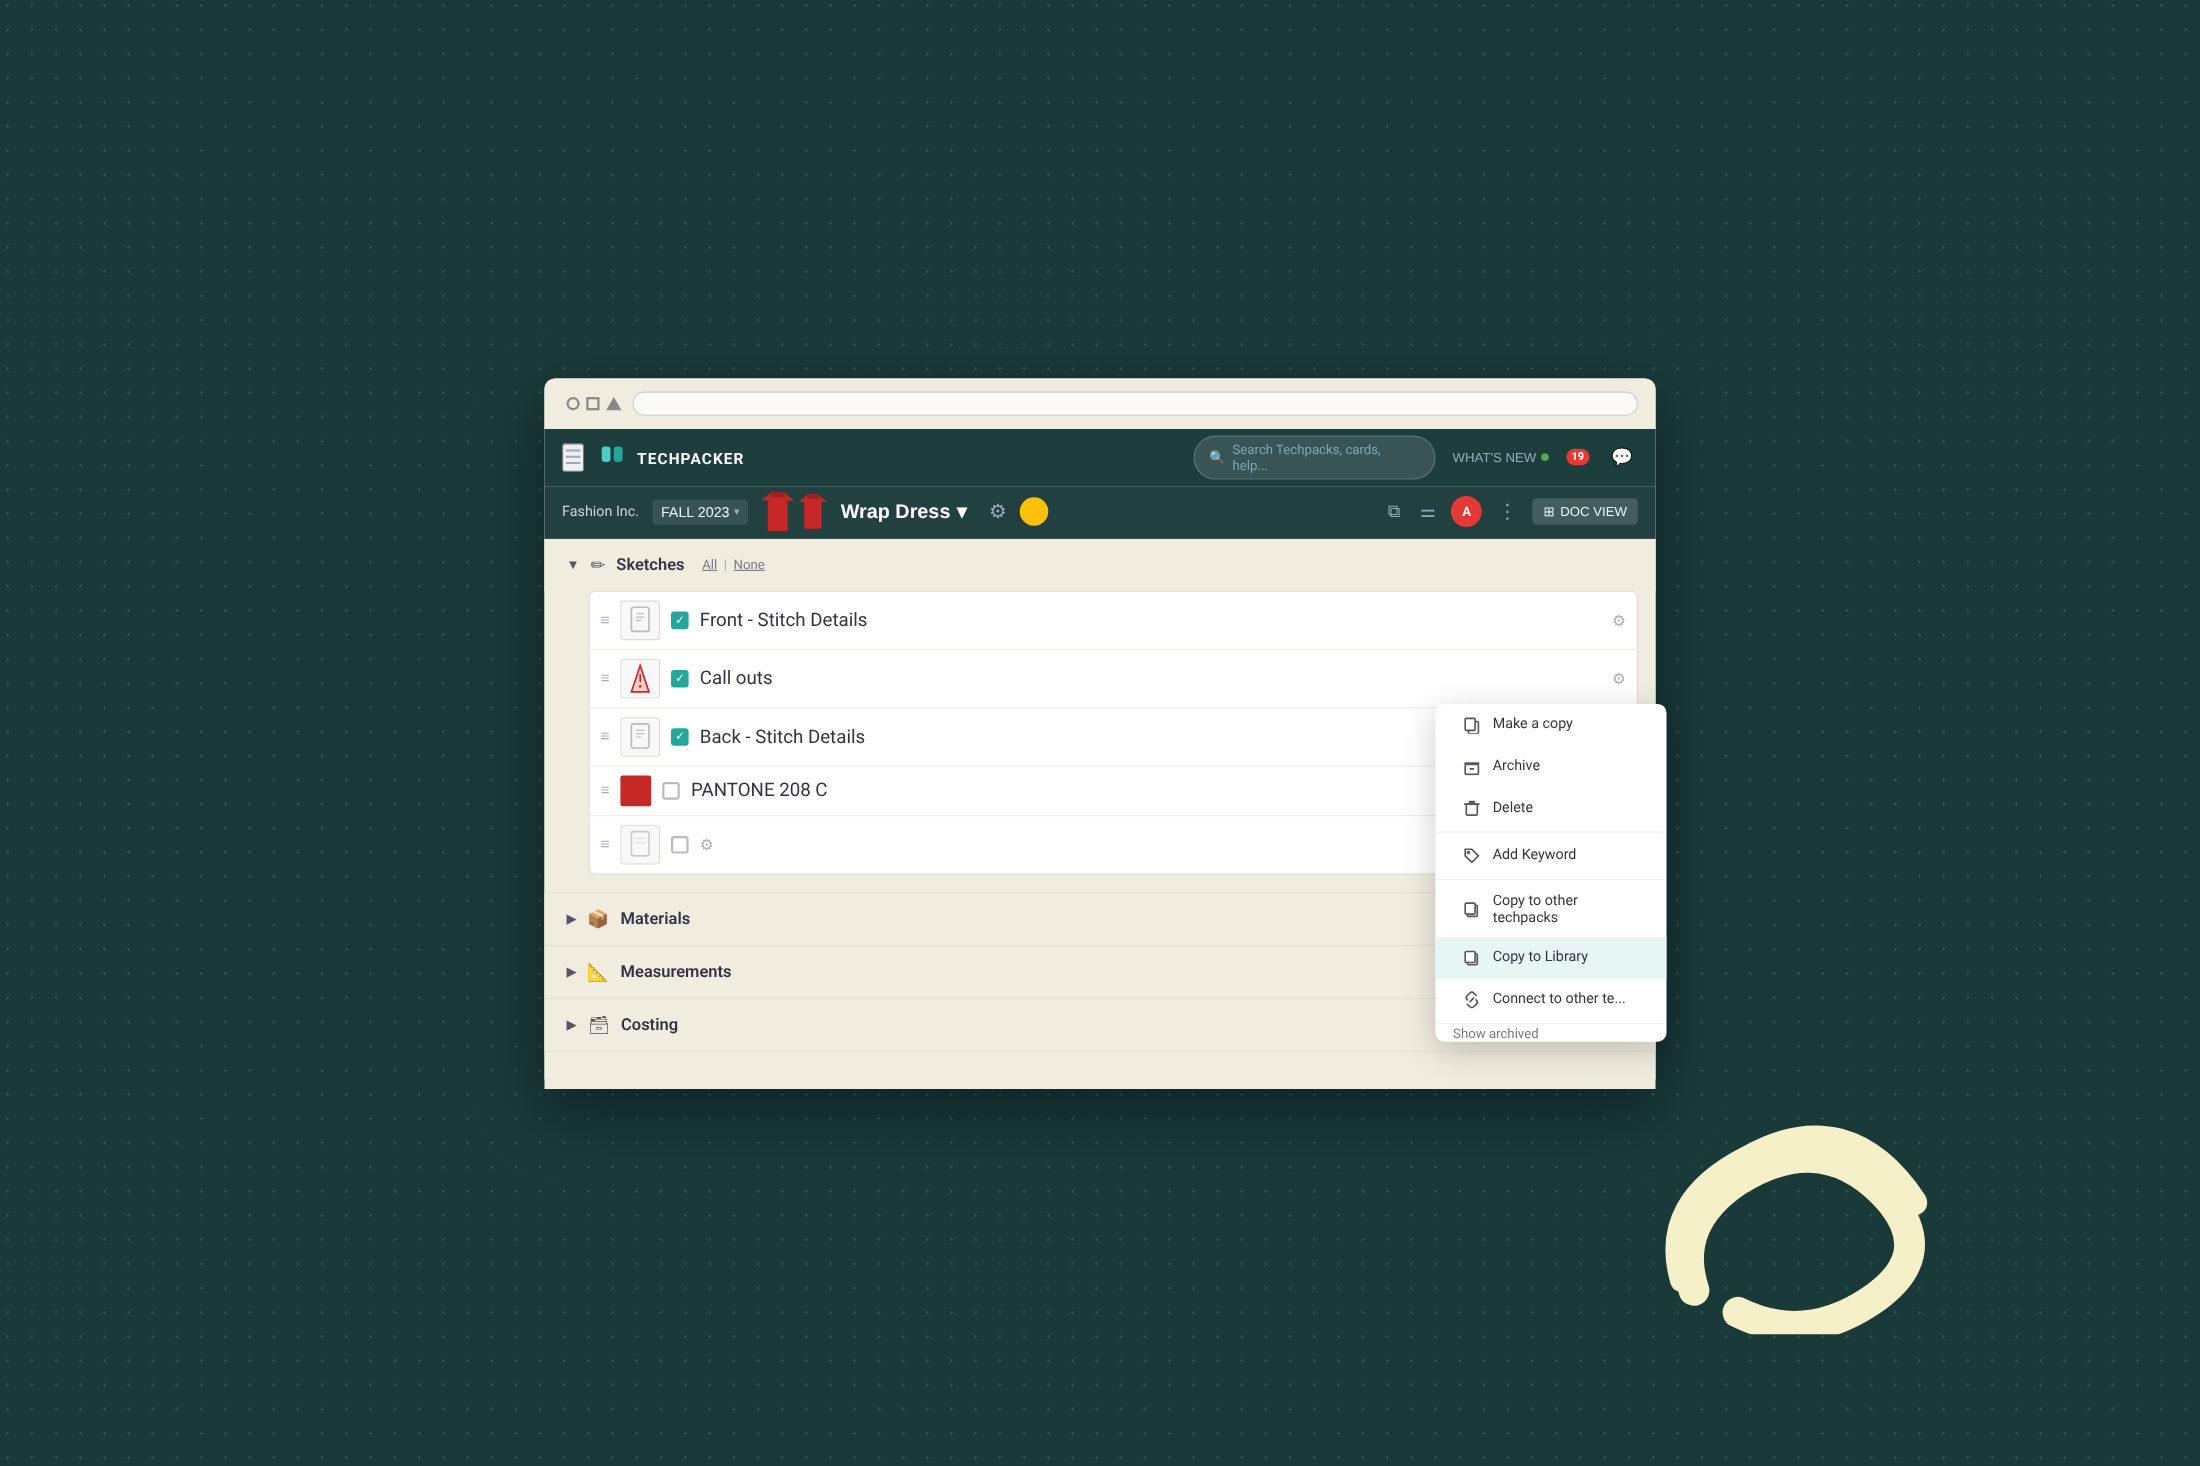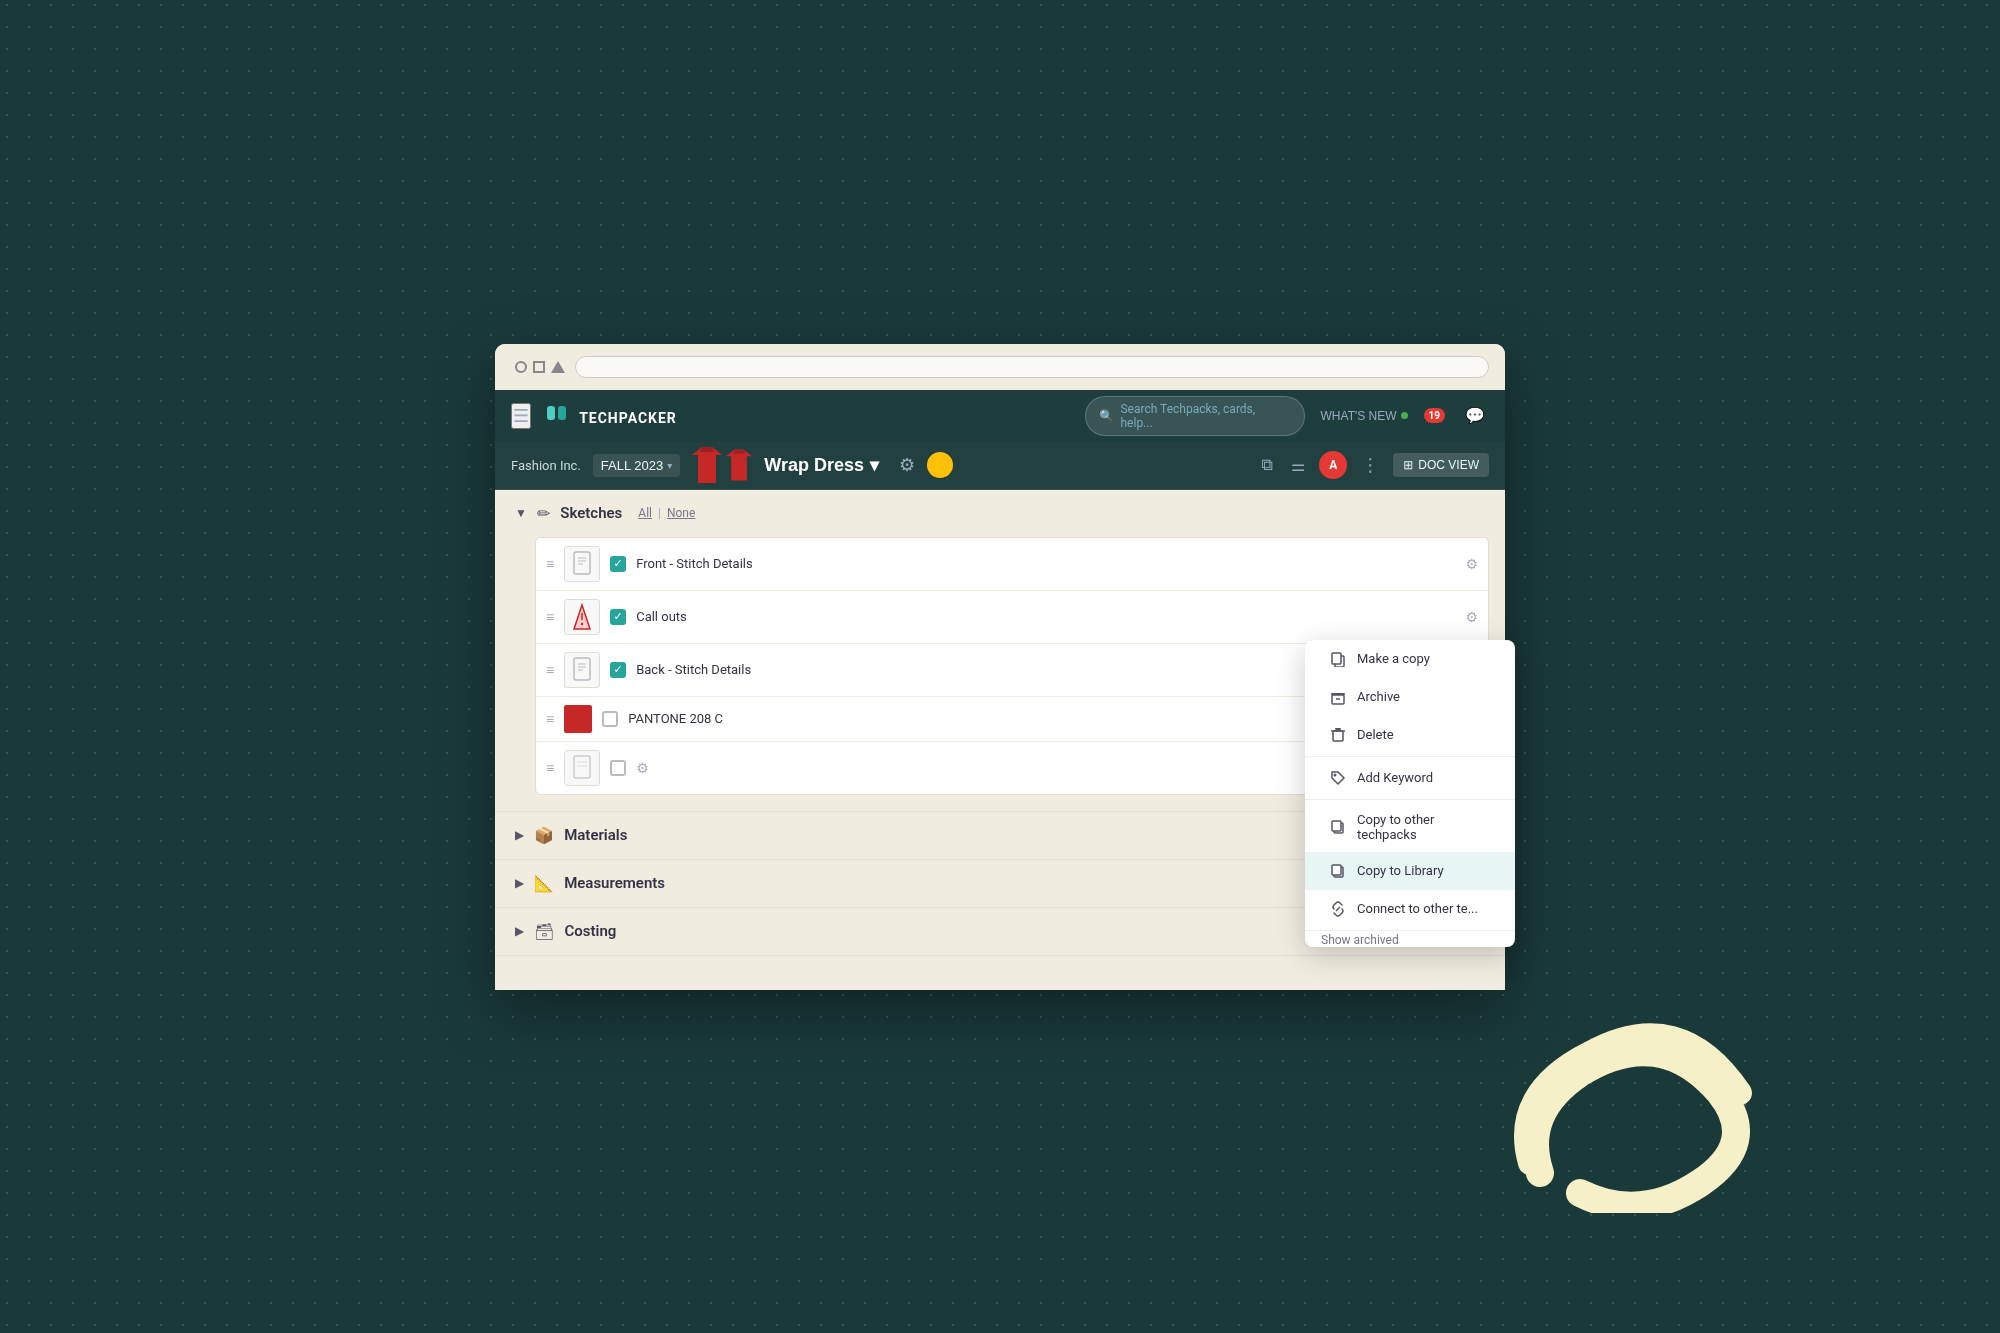--- a/index.html
+++ b/index.html
@@ -409,21 +409,21 @@
     .checkbox-unchecked {
       width: 16px;
       height: 16px;
       border: 2px solid #bbb;
       border-radius: 3px;
     }
 
     .sketch-name {
       flex: 1;
       color: #334;
-      font-size: 13px;
+      font-size: 17px;
     }
 
     .color-swatch {
       width: 28px;
       height: 28px;
       background: #c62828;
       border-radius: 2px;
       flex-shrink: 0;
     }
 

